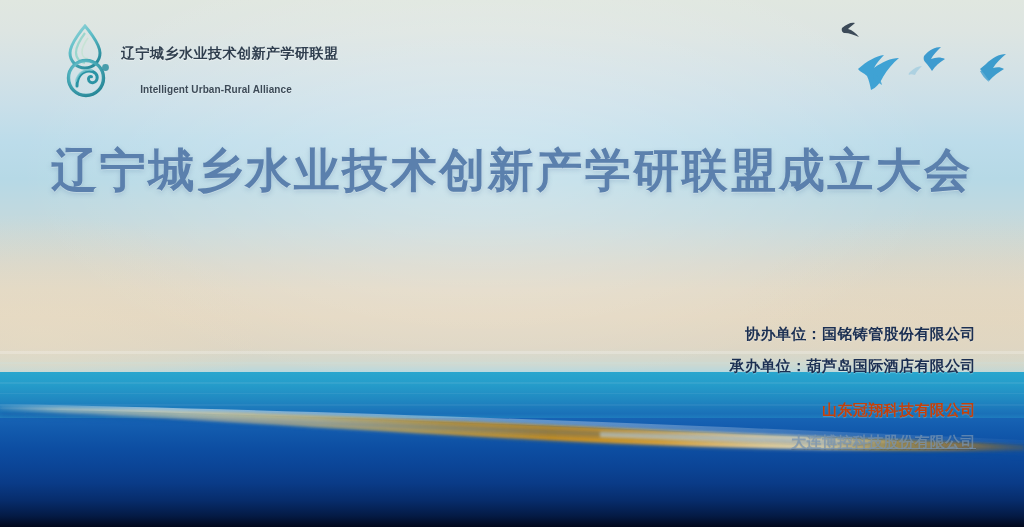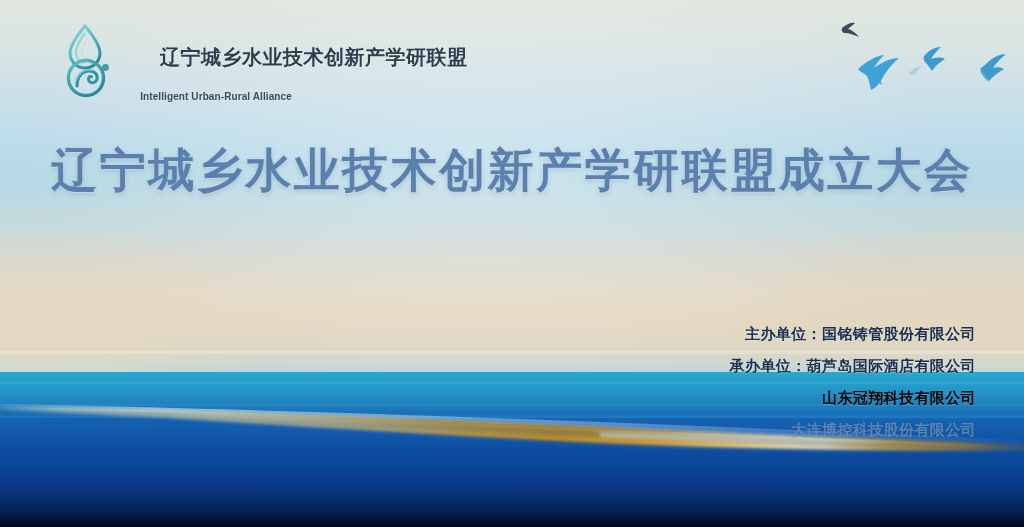--- a/index.html
+++ b/index.html
@@ -83,24 +83,23 @@
 
   
   .sandbar-wrap{position:absolute;left:0;top:388px;width:1024px;height:80px;}
   .sandbar-wrap svg{display:block;}
 
   
   .logo{position:absolute;left:55px;top:24px;width:250px;height:76px;}
   .logo-mark{position:absolute;left:0;top:0;width:62px;height:74px;}
   .logo-text{position:absolute;left:66px;top:22px;width:190px;}
   .logo-cn{
-    font-size:20px;font-weight:bold;color:#2f3e4e;letter-spacing:.5px;
+    font-size:14px;font-weight:bold;color:#2f3e4e;letter-spacing:.5px;
     white-space:nowrap;line-height:1.1;
     text-shadow:0 1px 1px rgba(255,255,255,.45);
-    margin-left:39px;
   }
   .logo-en{
     font-size:10px;font-weight:bold;color:#3c4a57;letter-spacing:.1px;
     white-space:nowrap;margin-top:23px;text-align:center;
     text-shadow:0 1px 1px rgba(255,255,255,.4);
   }
 
   
   .birds{position:absolute;left:836px;top:14px;width:176px;height:82px;}
 
@@ -120,24 +119,25 @@
   .orgs{
     position:absolute;right:48px;top:318px;width:300px;
     text-align:right;
   }
   .org-line{
     font-size:15px;line-height:32px;white-space:nowrap;
     font-weight:bold;letter-spacing:.4px;
     color:#1b2f52;
     text-shadow:0 1px 1px rgba(255,255,255,.30);
   }
-  .org-line.dim1{ color:#000000; text-shadow:0 1px 1px rgba(255,255,255,.22); }
+  .org-line.dim1{ color:#c2410c; text-shadow:0 1px 1px rgba(255,255,255,.22);margin-top:12px; }
   .org-line.dim2{
     color:rgba(120,150,180,.72);
     text-shadow:0 1px 1px rgba(0,0,0,.10);
+    text-decoration:underline;
   }
 </style>
 </head>
 <body>
 
 <div class="stage">
 
   <div class="bg-sky"></div>
   <div class="bg-glow"></div>
   <div class="bg-left-warm"></div>
@@ -273,21 +273,21 @@
                  C150,62 147,58 144,55 C146,53 148,52 150,50 Z"></path>
         <path d="M147,56 C150,60 152,64 153,68 C149,65 146,61 144,57 Z" opacity="0.8"></path>
       </g>
     </svg>
   </div>
 
   <div class="title">辽宁城乡水业技术创新产学研联盟成立大会</div>
 
   <div class="orgs">
     <div class="org-line">
-      <span>主办单位：</span><span>国铭铸管股份有限公司</span>
+      <span>协办单位：</span><span>国铭铸管股份有限公司</span>
     </div>
     <div class="org-line">
       <span>承办单位：</span><span>葫芦岛国际酒店有限公司</span>
     </div>
     <div class="org-line dim1">
       <span></span><span>山东冠翔科技有限公司</span>
     </div>
     <div class="org-line dim2">
       <span></span><span>大连博控科技股份有限公司</span>
     </div>

